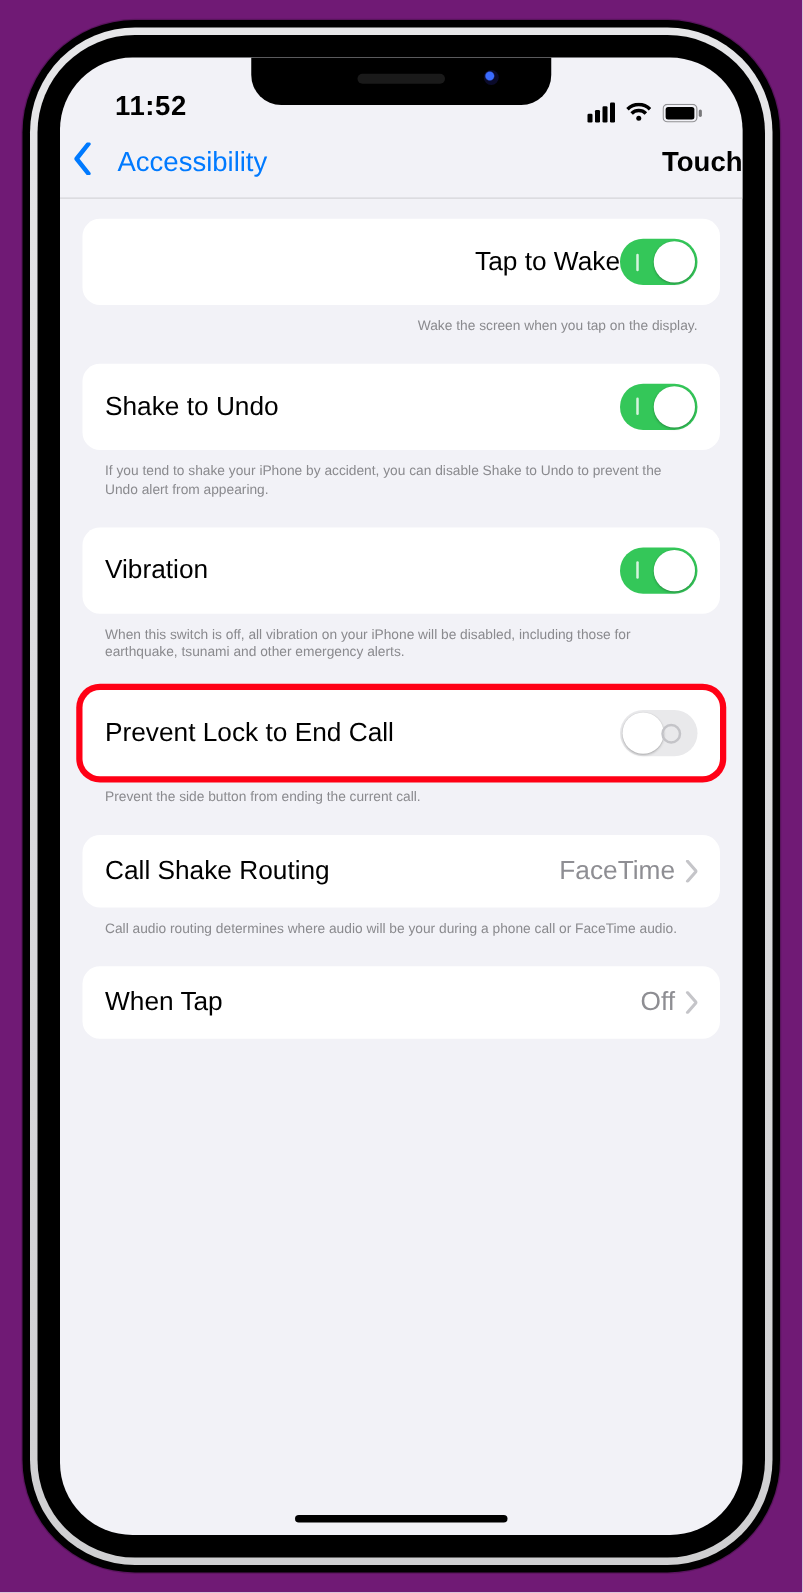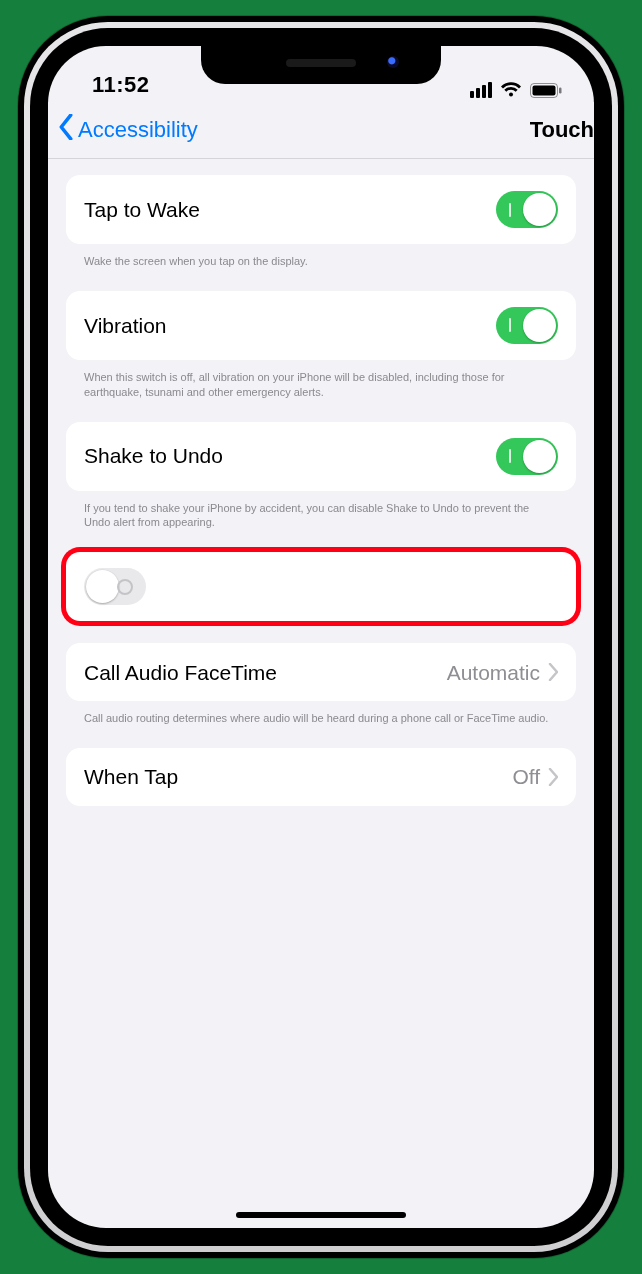--- a/index.html
+++ b/index.html
@@ -5,21 +5,21 @@
   html, body {
     margin: 0;
     padding: 0;
     background: #ffffff;
     font-family: -apple-system, "Helvetica Neue", Helvetica, Arial, sans-serif;
   }
   .stage {
     width: 642px;
     height: 1274px;
     position: relative;
-    background: #15803d;
+    background: #701a75;
   }
 
   
   .device {
     position: absolute;
     left: 18px; top: 16px;
     width: 606px; height: 1242px;
     background: #000;
     border-radius: 90px;
     box-shadow: 0 0 0 1px rgba(0,0,0,.2);
@@ -106,37 +106,37 @@
   
   .nav {
     height: 56px;
     background:#f2f2f7;
     border-bottom: 1px solid rgba(0,0,0,.12);
     display:flex; align-items:center;
     position:relative;
     padding: 0 10px;
   }
   .back {
-    display:flex; align-items:center; gap:4px;
+    display:flex; align-items:center; gap:20px;
     color:#007aff; font-size:22px;
   }
   .back svg { width:16px; height:26px; }
   .nav-title {
     position:absolute; left:0; right:0;
     text-align:right;
     font-weight:600; font-size:22px;
     pointer-events:none;
   }
 
   
   .content {
     padding: 0 18px 20px;
   }
   .group { margin-top: 22px; }
-  .group:first-child { margin-top: 16px; }
+  .group:first-child { margin-top: 16px; text-align: right; }
 
   .cell {
     background:#fff;
     border-radius: 14px;
     padding: 16px 18px;
     display:flex; align-items:center;
     min-height: 58px;
     box-sizing: border-box;
     line-height: 1.2;
   }
@@ -264,59 +264,61 @@
             <div class="switch on">
               <div class="tick"></div>
                 <div class="knob"></div>
             </div>
           </div>
           <div class="footer">Wake the screen when you tap on the display.</div>
         </div>
 
         <div class="group">
           <div class="cell">
+            <div class="cell-label">Shake to Undo</div>
+            <div class="switch on">
+              <div class="tick"></div>
+                <div class="knob"></div>
+            </div>
+          </div>
+          <div class="footer">If you tend to shake your iPhone by accident, you can disable Shake to Undo to prevent the Undo alert from appearing.</div>
+        </div>
+
+        <div class="group">
+          <div class="cell">
             <div class="cell-label">Vibration</div>
             <div class="switch on">
               <div class="tick"></div>
                 <div class="knob"></div>
             </div>
           </div>
           <div class="footer">When this switch is off, all vibration on your iPhone will be disabled, including those for earthquake, tsunami and other emergency alerts.</div>
         </div>
 
         <div class="group">
-          <div class="cell">
-            <div class="cell-label">Shake to Undo</div>
-            <div class="switch on">
-              <div class="tick"></div>
-                <div class="knob"></div>
-            </div>
-          </div>
-          <div class="footer">If you tend to shake your iPhone by accident, you can disable Shake to Undo to prevent the Undo alert from appearing.</div>
-        </div>
-
-        <div class="group">
           <div class="cell highlight">
+            <div class="cell-label">Prevent Lock to End Call</div>
             <div class="switch off">
               <div class="knob"></div>
             </div>
           </div>
-        </div>
-
-        <div class="group">
-          <div class="cell">
-            <div class="cell-label">Call Audio FaceTime</div>
-            <div class="cell-value">Automatic</div>
+          <div class="footer">Prevent the side button from ending the current call.</div>
+        </div>
+
+        <div class="group">
+          <div class="cell">
+            <div class="cell-label">Call Shake Routing</div>
+            <div class="cell-value">FaceTime</div>
             <span class="chevron">
               <svg viewBox="0 0 10 18">
                   <path d="M2 1l7 8-7 8" fill="none" stroke="#c5c5c9" stroke-width="2.5" stroke-linecap="round" stroke-linejoin="round"></path>
                 </svg>
             </span>
           </div>
-          <div class="footer">Call audio routing determines where audio will be heard during a phone call or FaceTime audio.</div>
+          <div class="footer">Call audio routing determines where audio will be your during a phone call or FaceTime audio.</div>
         </div>
 
         <div class="group">
           <div class="cell">
             <div class="cell-label">When Tap</div>
             <div class="cell-value">Off</div>
             <span class="chevron">
               <svg viewBox="0 0 10 18">
                   <path d="M2 1l7 8-7 8" fill="none" stroke="#c5c5c9" stroke-width="2.5" stroke-linecap="round" stroke-linejoin="round"></path>
                 </svg>

